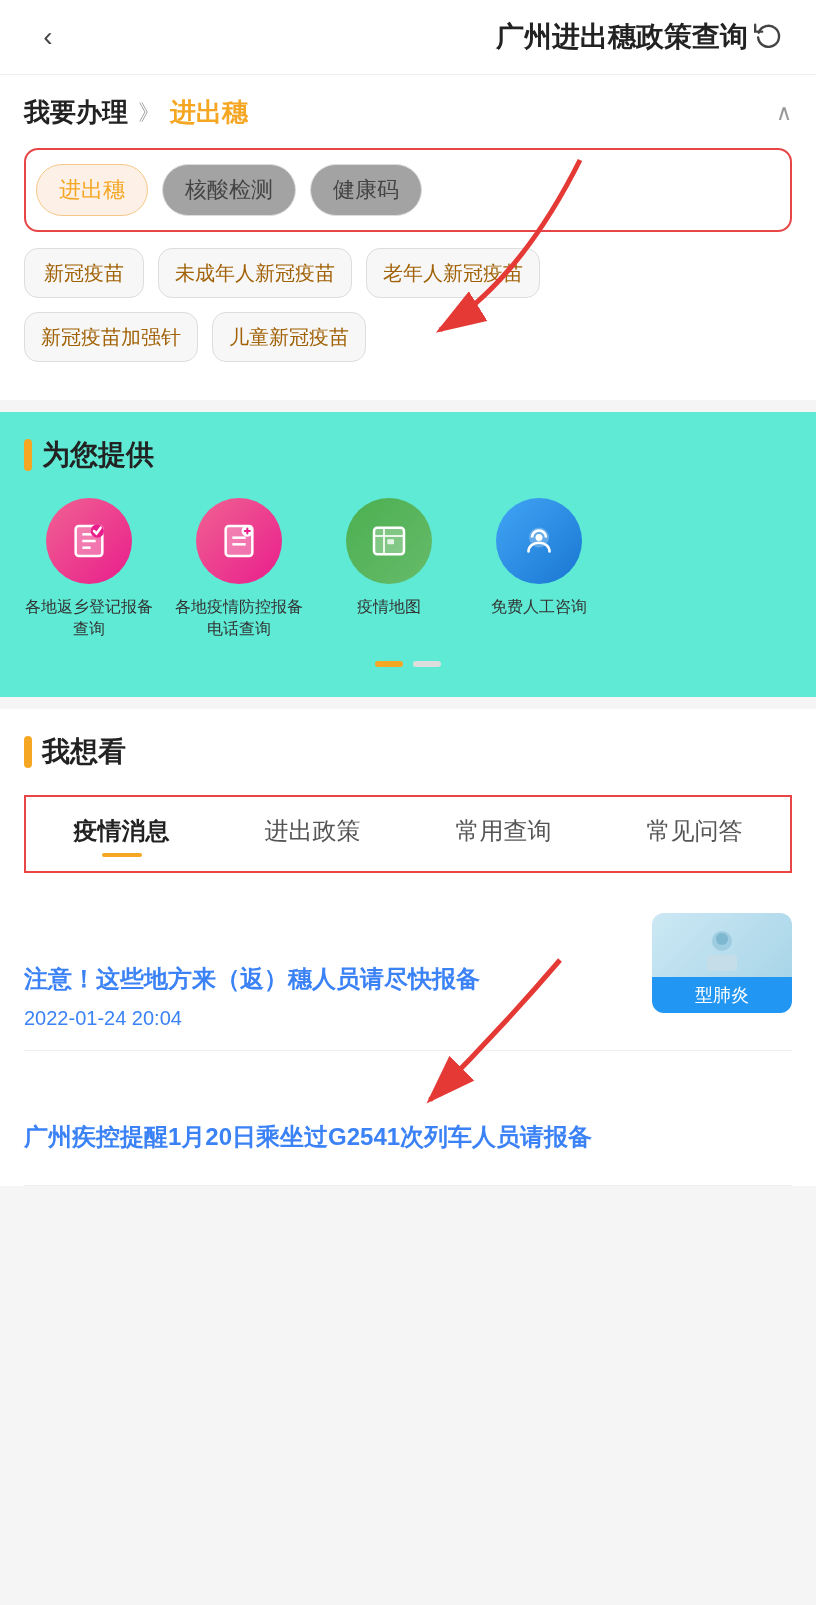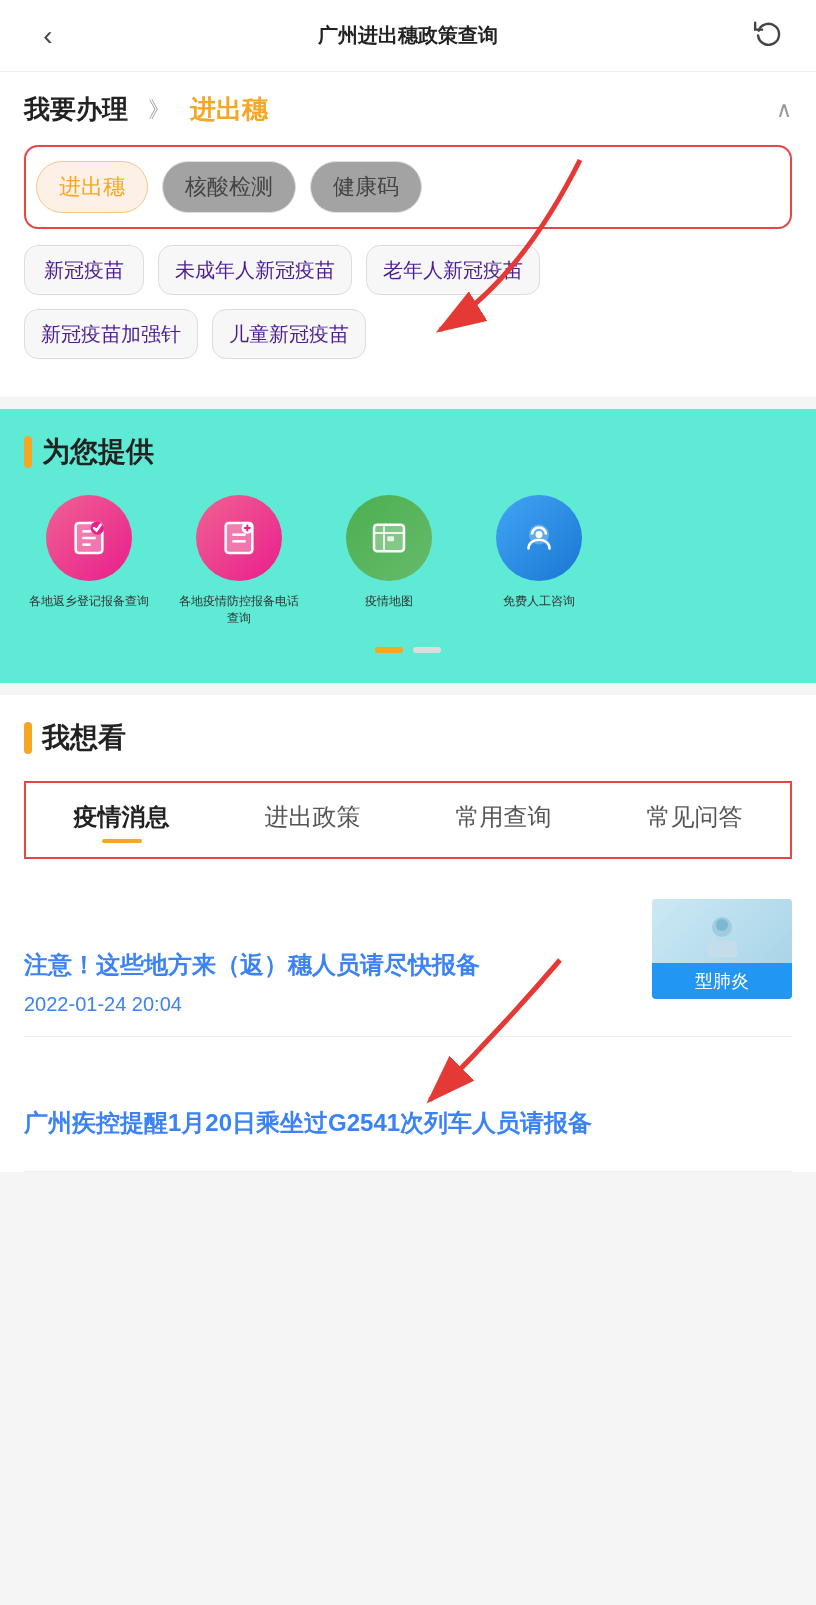--- a/index.html
+++ b/index.html
@@ -15,25 +15,25 @@
     
     .header {
       background: #fff;
       display: flex;
       align-items: center;
       justify-content: space-between;
       padding: 18px 28px;
       border-bottom: 1px solid #eee;
     }
     .header-title {
-      font-size: 20px;
+      font-size: 28px;
       font-weight: 600;
       color: #222;
       flex: 1;
-      text-align: center;
+      text-align: right;
     }
     .header-icon {
       font-size: 28px;
       color: #444;
       cursor: pointer;
       width: 40px;
       text-align: center;
     }
 
     
@@ -45,21 +45,21 @@
 
     .section-header {
       display: flex;
       align-items: center;
       justify-content: space-between;
       margin-bottom: 18px;
     }
     .section-header-left {
       display: flex;
       align-items: center;
-      gap: 20px;
+      gap: 10px;
       font-size: 26px;
       font-weight: 600;
       color: #222;
     }
     .section-header-left .arrow-text {
       color: #999;
       font-weight: normal;
       font-size: 22px;
     }
     .section-header-left .highlight {
@@ -103,21 +103,21 @@
       gap: 14px;
       margin-bottom: 14px;
       flex-wrap: wrap;
     }
 
     .tag-btn-multi {
       border: 1.5px solid #ddd;
       border-radius: 14px;
       padding: 10px 16px;
       font-size: 20px;
-      color: #4c1d95;
+      color: #a16207;
       background: #f7f7f7;
       cursor: pointer;
       text-align: center;
       line-height: 1.4;
       min-width: 120px;
     }
 
     
     .provide-section {
       background: #5eead4;
@@ -166,21 +166,21 @@
       justify-content: center;
       font-size: 36px;
       color: #fff;
     }
     .provide-icon-circle.pink { background: linear-gradient(135deg, #f06292, #e91e8c); }
     .provide-icon-circle.pink2 { background: linear-gradient(135deg, #f06292, #e91e8c); }
     .provide-icon-circle.green { background: linear-gradient(135deg, #4caf50, #66bb6a); }
     .provide-icon-circle.blue { background: linear-gradient(135deg, #42a5f5, #1976d2); }
 
     .provide-label {
-      font-size: 12px;
+      font-size: 16px;
       color: #333;
       text-align: center;
       line-height: 1.4;
     }
 
     
     .dots-row {
       display: flex;
       justify-content: center;
       gap: 10px;
@@ -254,21 +254,21 @@
       margin-bottom: 10px;
       margin-top: 48px;
     }
     .news-date {
       font-size: 20px;
       color: #3b82f6;
     }
     .news-thumb {
       width: 140px;
       height: 100px;
-      border-radius: 4px;
+      border-radius: 12px;
       overflow: hidden;
       flex-shrink: 0;
       position: relative;
       background: #e8f4f8;
     }
     .news-thumb-banner {
       background: #2196f3;
       color: #fff;
       font-size: 18px;
       padding: 6px 10px;

